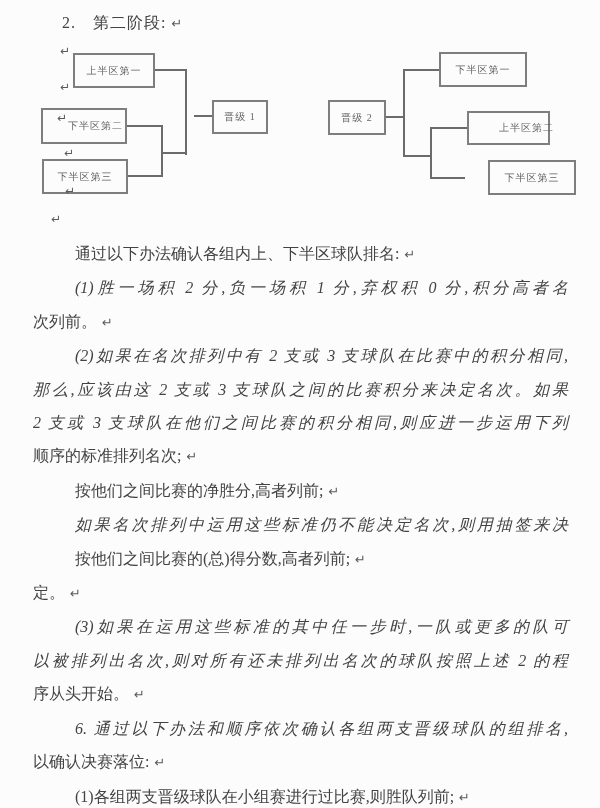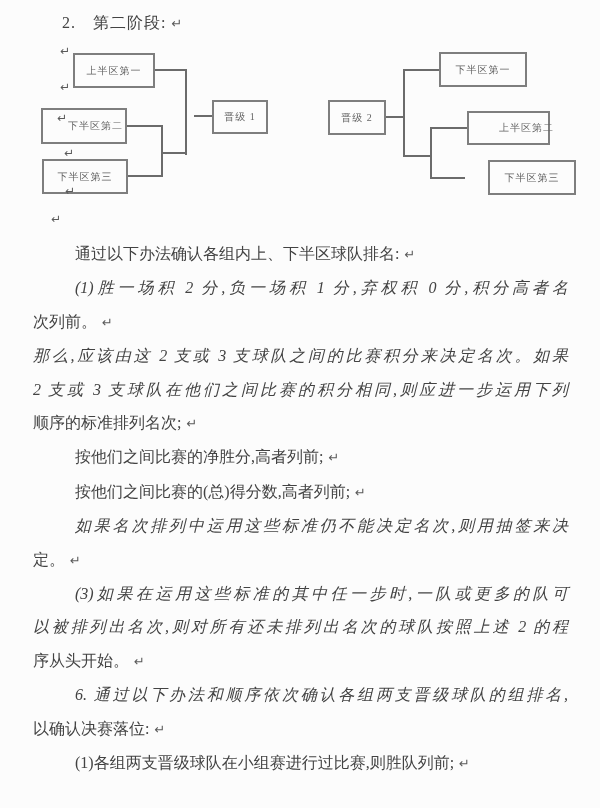--- a/index.html
+++ b/index.html
@@ -118,26 +118,27 @@
   <span class="fpil" style="left:60px; top:73px;">↵</span>
   <span class="fpil" style="left:57px; top:104px;">↵</span>
   <span class="fpil" style="left:64px; top:139px;">↵</span>
   <span class="fpil" style="left:65px; top:177px;">↵</span>
   <span class="fpil" style="left:51px; top:205px;">↵</span>
 
   <div class="bodytext">
     <div class="line ind"><span>通过以下办法确认各组内上、下半区球队排名:</span><span class="pil">↵</span></div>
     <div class="line ind just"><span>(1)胜一场积 2 分,负一场积 1 分,弃权积 0 分,积分高者名</span></div>
     <div class="line"><span>次列前。</span><span class="pil">↵</span></div>
+    <div class="line ind just"><span>(2)如果在名次排列中有 2 支或 3 支球队在比赛中的积分相同,</span></div>
     <div class="line just"><span>那么,应该由这 2 支或 3 支球队之间的比赛积分来决定名次。如果</span></div>
     <div class="line just"><span>2 支或 3 支球队在他们之间比赛的积分相同,则应进一步运用下列</span></div>
     <div class="line"><span>顺序的标准排列名次;</span><span class="pil">↵</span></div>
     <div class="line ind"><span>按他们之间比赛的净胜分,高者列前;</span><span class="pil">↵</span></div>
+    <div class="line ind just"><span>如果名次排列中运用这些标准仍不能决定名次,则用抽签来决</span></div>
     <div class="line ind"><span>按他们之间比赛的(总)得分数,高者列前;</span><span class="pil">↵</span></div>
-    <div class="line ind just"><span>如果名次排列中运用这些标准仍不能决定名次,则用抽签来决</span></div>
     <div class="line"><span>定。</span><span class="pil">↵</span></div>
     <div class="line ind just"><span>(3)如果在运用这些标准的其中任一步时,一队或更多的队可</span></div>
     <div class="line just"><span>以被排列出名次,则对所有还未排列出名次的球队按照上述 2 的程</span></div>
     <div class="line"><span>序从头开始。</span><span class="pil">↵</span></div>
     <div class="line ind just"><span>6. 通过以下办法和顺序依次确认各组两支晋级球队的组排名,</span></div>
     <div class="line"><span>以确认决赛落位:</span><span class="pil">↵</span></div>
     <div class="line ind"><span>(1)各组两支晋级球队在小组赛进行过比赛,则胜队列前;</span><span class="pil">↵</span></div>
   </div>
 
 </div>

